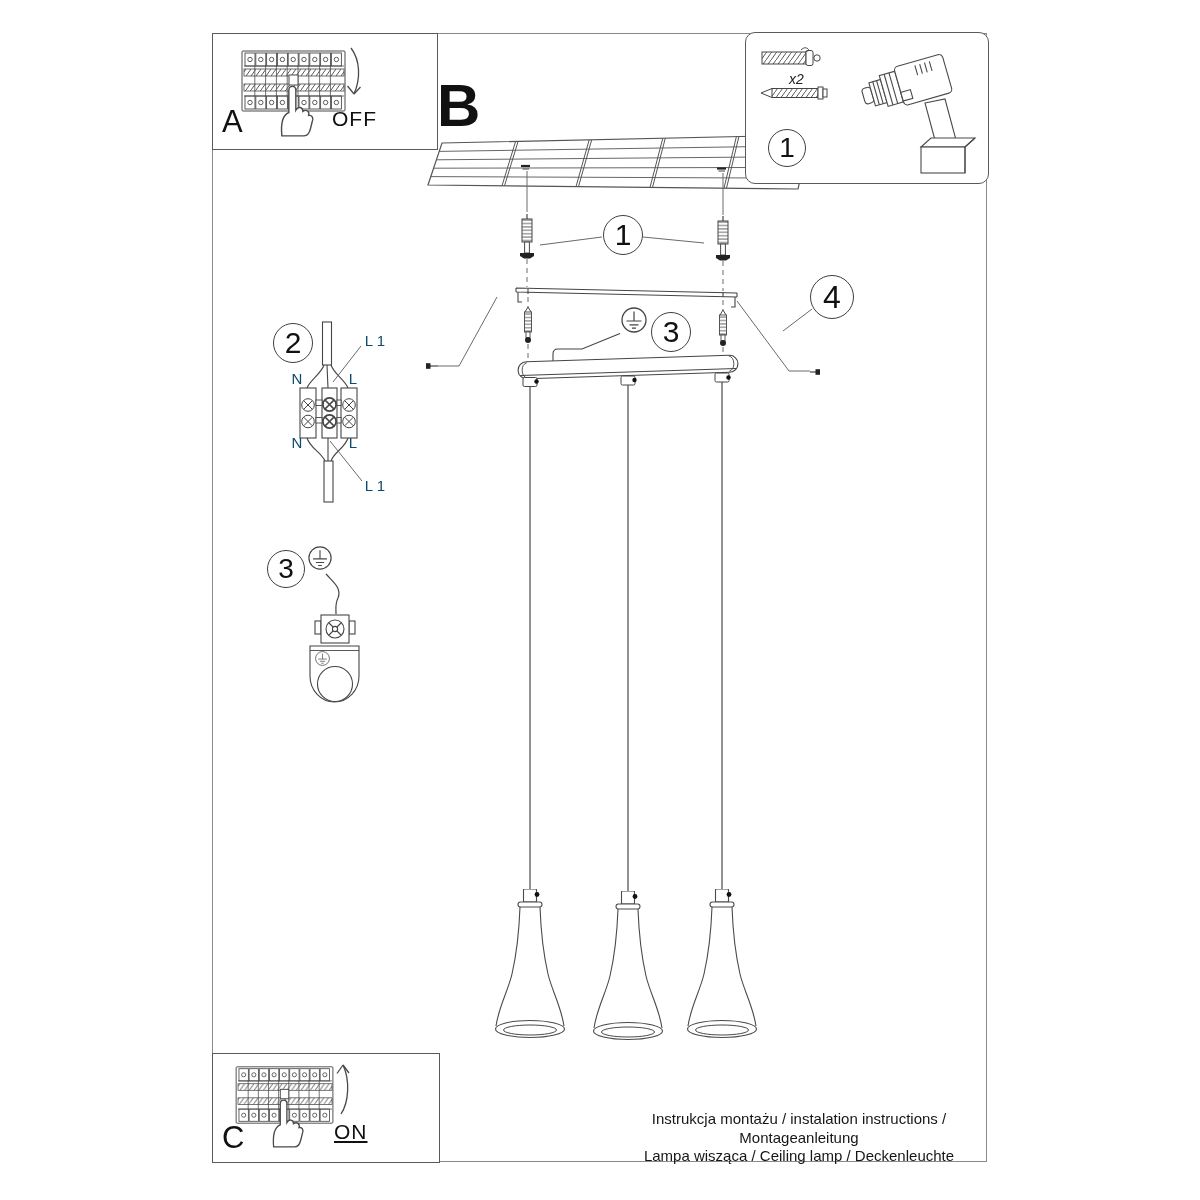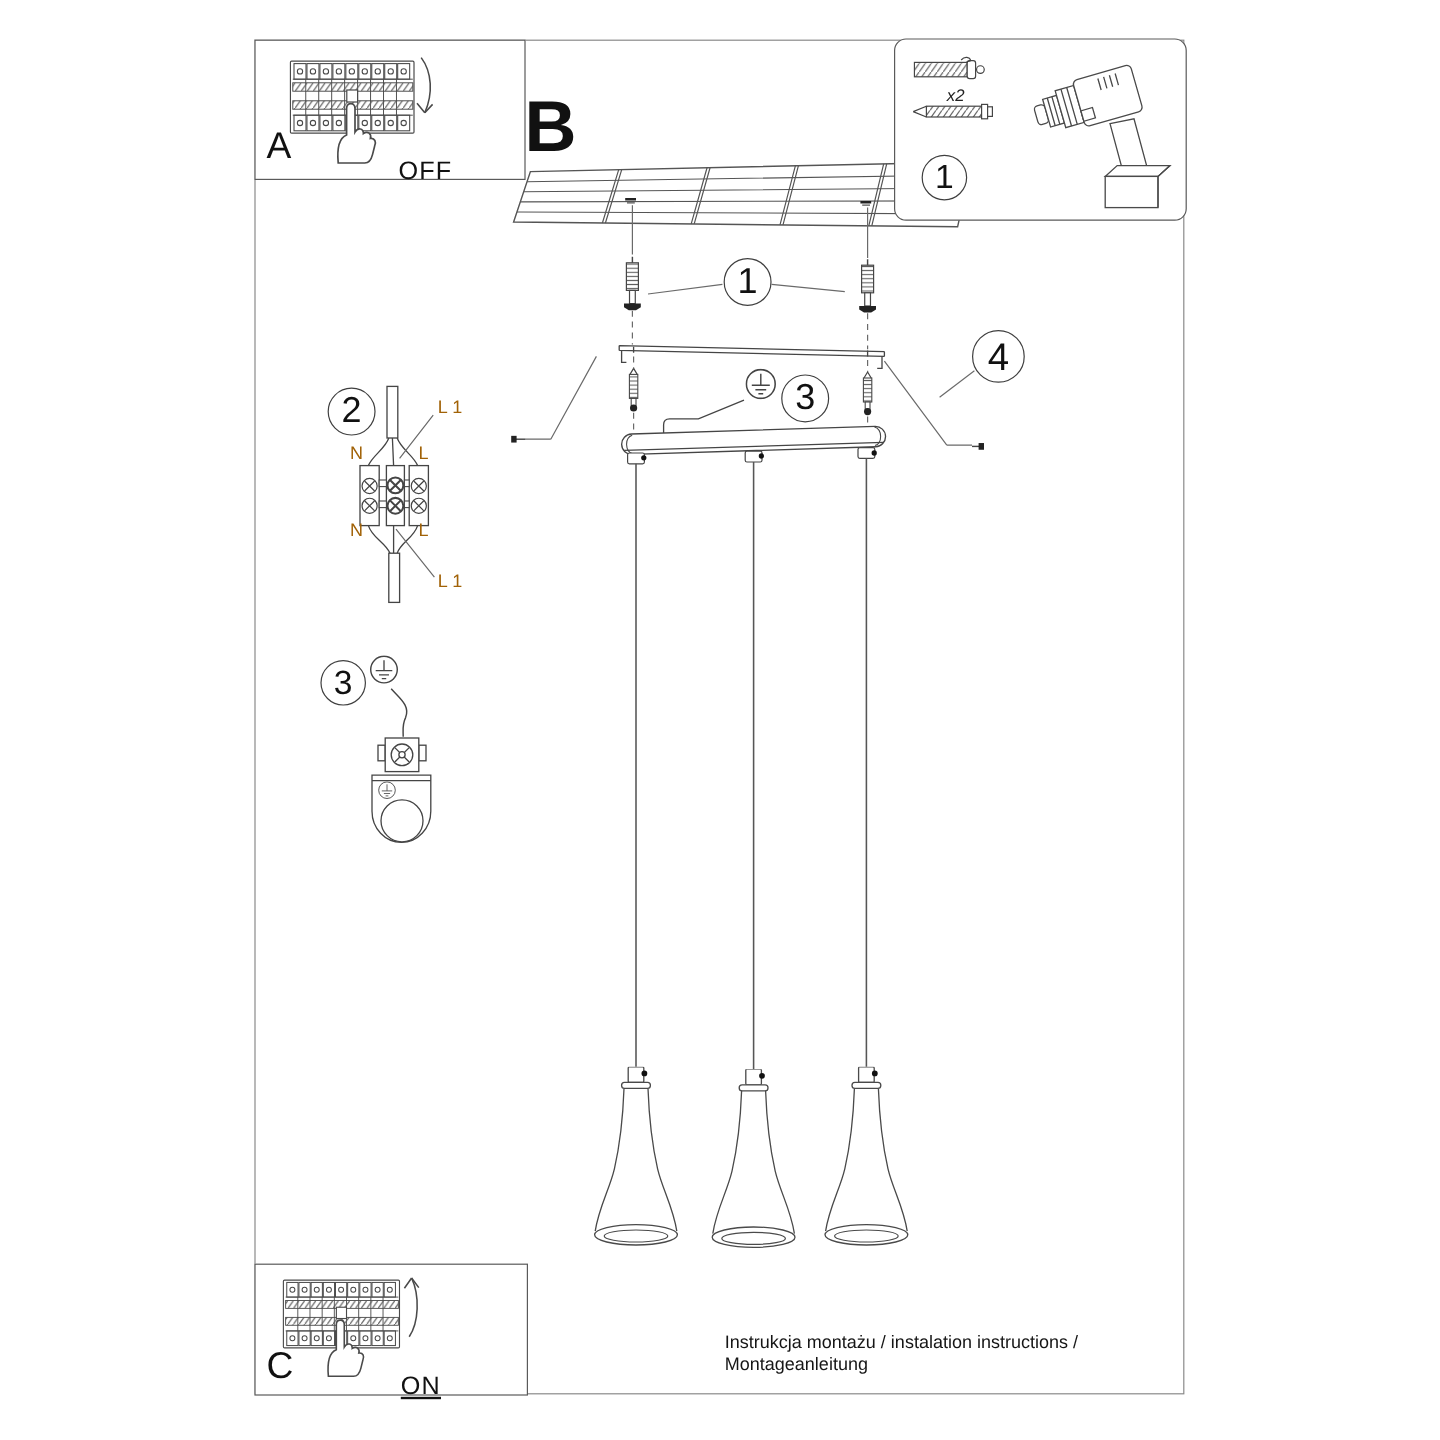--- a/index.html
+++ b/index.html
@@ -7,33 +7,33 @@
         font-family:"Liberation Sans",sans-serif;color:#1a1a1a;}
   .abs{position:absolute;}
   .main-border{left:212px;top:33px;width:773px;height:1127px;border:1.5px solid #8a8a8a;background:transparent;}
   .stepbox{background:#fff;border:1.5px solid #5a5a5a;}
   .box-a{left:212px;top:33px;width:224px;height:115px;}
   .box-parts{left:745px;top:32px;width:242px;height:150px;border-radius:10px;}
   .box-c{left:212px;top:1053px;width:226px;height:108px;}
   .letter{font-weight:bold;color:#111;line-height:1;}
   .letter-b{left:437px;top:76px;font-size:60px;}
   .corner-letter{font-size:31px;font-weight:400;color:#111;}
-  .state-label{font-size:21px;font-weight:400;color:#111;letter-spacing:1px;margin-top:24px;}
+  .state-label{font-size:21px;font-weight:400;color:#111;letter-spacing:1px;}
   .callout{border:1.4px solid #3f3f3f;border-radius:50%;background:#fff;
            display:flex;align-items:center;justify-content:center;color:#111;font-weight:400;}
   .co-anchors{left:603px;top:215px;width:38px;height:38px;font-size:30px;}
   .co-parts{left:22px;top:96px;width:36px;height:36px;font-size:28px;}
   .co-wiring{left:273px;top:323px;width:38px;height:38px;font-size:30px;}
   .co-ground-left{left:267px;top:550px;width:36px;height:36px;font-size:28px;}
   .co-ground-center{left:651px;top:312px;width:38px;height:38px;font-size:30px;}
   .co-cover{left:810px;top:275px;width:42px;height:42px;font-size:32px;}
-  .wire-label{font-size:15px;color:#a16207;transform:translate(-50%,-50%);white-space:nowrap;}
+  .wire-label{font-size:15px;color:#0c4a6e;transform:translate(-50%,-50%);white-space:nowrap;}
   .qty-label{font-size:14px;font-style:italic;color:#222;}
   .footer{left:604px;top:1110px;width:390px;font-size:15px;line-height:18.5px;color:#161616;}
-  .footer p{margin:0;}
+  .footer p{margin:0;text-align:center;}
   svg{display:block;}
 </style>
 </head>
 <body>
 
 <div class="page">
 
   <svg width="0" height="0" style="position:absolute" aria-hidden="true">
     <defs>
       <pattern id="hatchD" width="5" height="7" patternUnits="userSpaceOnUse">
@@ -348,15 +348,16 @@
 
   <span class="abs wire-label" style="left:375px;top:340px;">L 1</span>
   <span class="abs wire-label" style="left:297px;top:378px;">N</span>
   <span class="abs wire-label" style="left:353px;top:378px;">L</span>
   <span class="abs wire-label" style="left:297px;top:442px;">N</span>
   <span class="abs wire-label" style="left:353px;top:442px;">L</span>
   <span class="abs wire-label" style="left:375px;top:485px;">L 1</span>
 
   <div class="abs footer">
     <p>Instrukcja montażu / instalation instructions / Montageanleitung</p>
+    <p>Lampa wisząca / Ceiling lamp / Deckenleuchte</p>
   </div>
 
 </div>
 
 </body></html>

